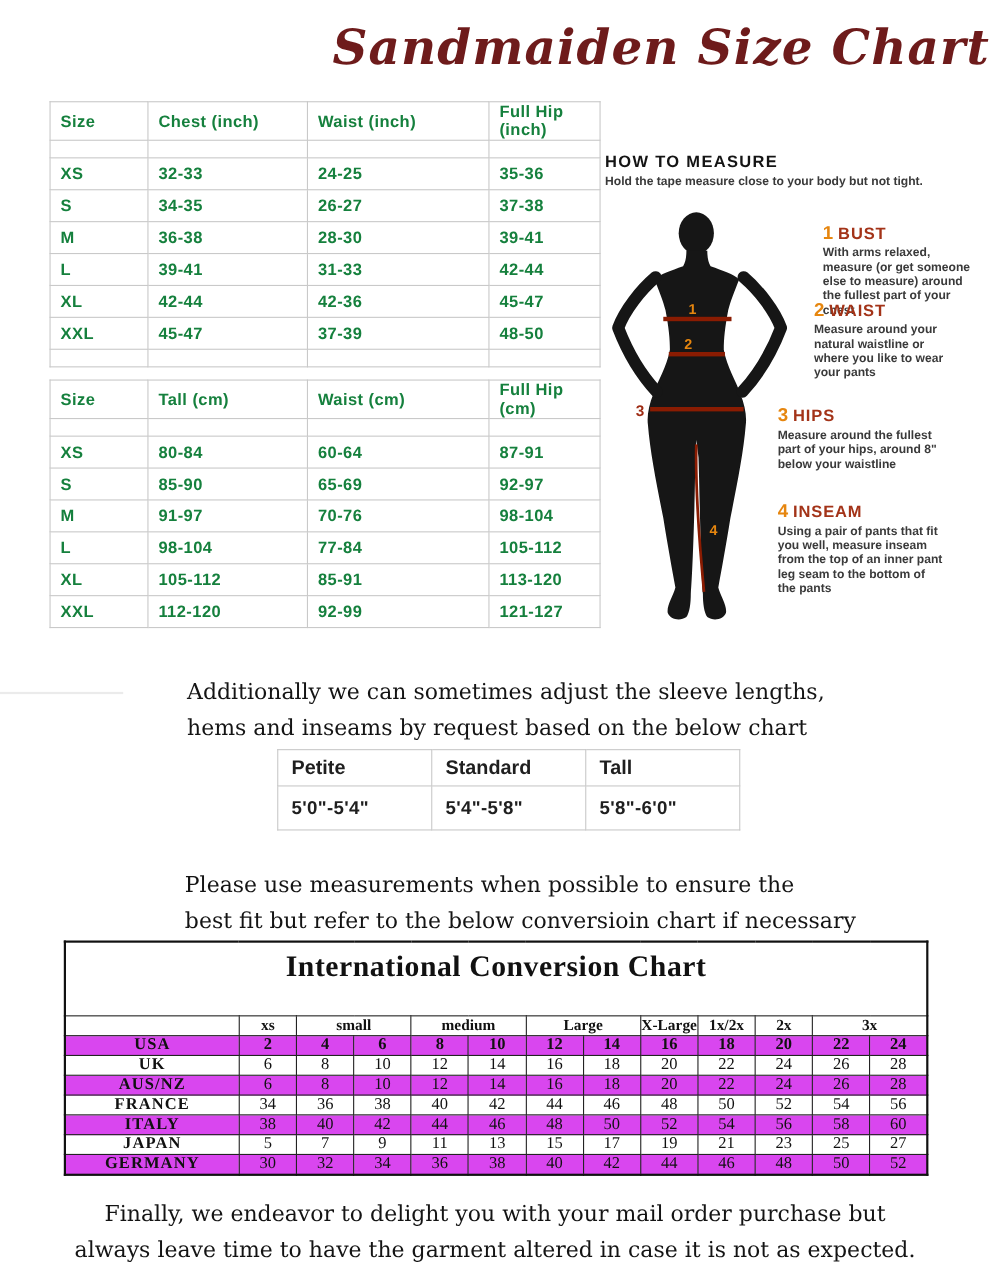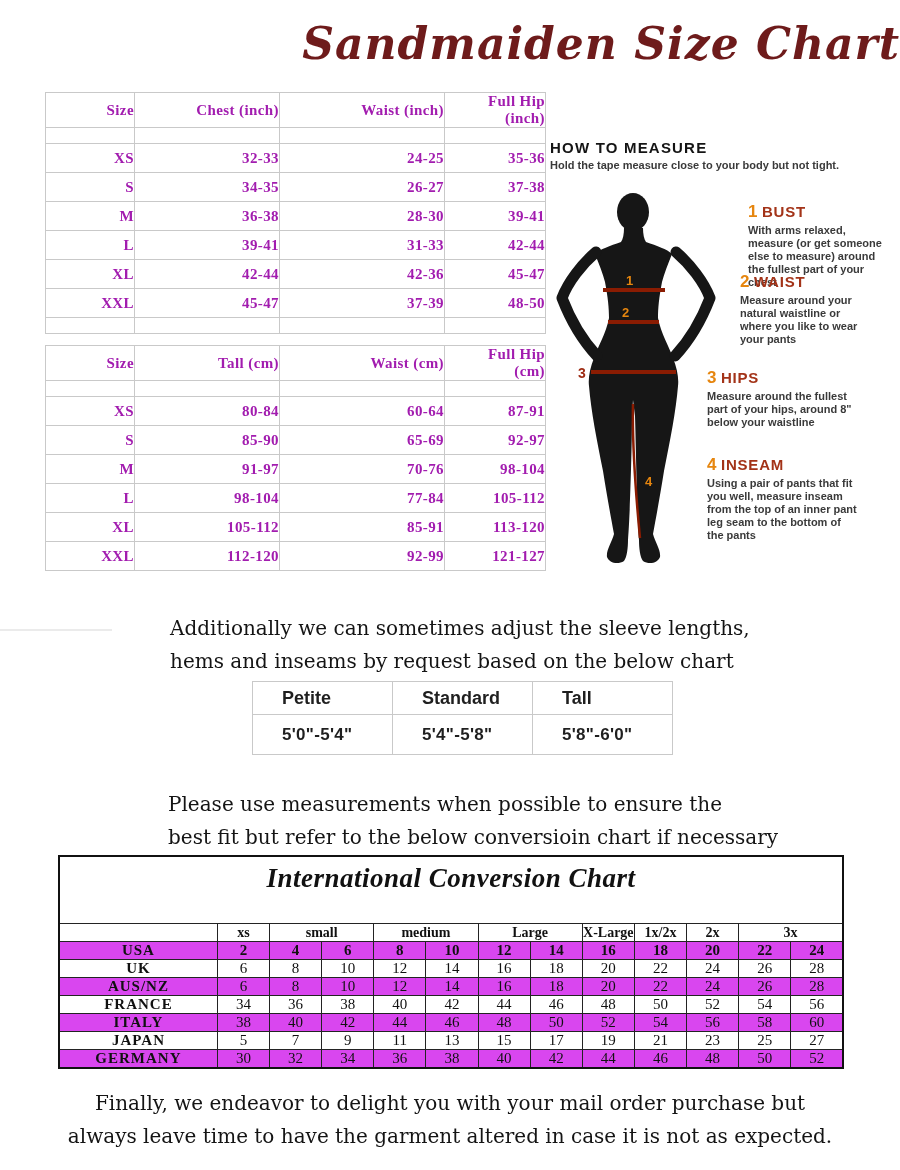--- a/index.html
+++ b/index.html
@@ -7,21 +7,21 @@
         font-family:"Liberation Sans",sans-serif;}
 
   
   .title{position:absolute;left:0;top:18px;width:900px;text-align:right;
          font-family:"DejaVu Serif",serif;font-style:italic;font-weight:bold;
          font-size:44px;letter-spacing:1px;color:#6e1b1b;}
 
   
   table{border-collapse:collapse;}
   .size-table{position:absolute;table-layout:fixed;width:500px;
-              font-family:Liberation Serif, serif;color:#a21caf;text-align:right;}
+              font-family:Liberation Sans, sans-serif;color:#15803d;}
   .size-table td{border:1px solid #c9c9c9;padding:0 0 0 9px;font-size:15px;
                  font-weight:bold;letter-spacing:.4px;vertical-align:middle;}
   .size-table tr.hdr td{height:30px;}
   .size-table tr.sp td{height:15px;padding:0;}
   .size-table tr.row td{height:28px;}
 
   
   .htm{position:absolute;left:550px;top:139px;width:345px;color:#1a1a1a;}
   .htm-title{font-size:15px;font-weight:bold;letter-spacing:1.2px;color:#141414;}
   .htm-intro{margin-top:3px;font-size:11px;font-weight:bold;color:#3a3a3a;line-height:13px;}
@@ -36,30 +36,30 @@
   
   .para{position:absolute;font-family:"DejaVu Serif",serif;font-size:20px;
         color:#141414;line-height:33px;}
   .para-center{text-align:center;width:900px;left:0;}
 
   .artifact-line{position:absolute;left:0;top:629px;width:112px;height:2px;background:#ebebeb;}
 
   
   .height-table{position:absolute;left:252px;top:681px;table-layout:fixed;width:420px;
                 font-family:"Liberation Sans",sans-serif;color:#1f1f1f;}
-  .height-table td{border:1px solid #c9c9c9;padding:0 0 0 29px;font-weight:bold;}
+  .height-table td{border:1px solid #c9c9c9;padding:0 0 0 12px;font-weight:bold;}
   .height-table tr.hdr td{height:32px;font-size:18px;}
   .height-table tr.row td{height:39px;font-size:17px;letter-spacing:.3px;}
 
   
   .conv{position:absolute;left:58px;top:855px;table-layout:fixed;width:786px;
         font-family:"Liberation Serif",serif;color:#111;border:2px solid #111;}
   .conv td,.conv th{border:1px solid #232323;text-align:center;padding:0;}
   .conv .conv-title td{height:60px;vertical-align:top;padding-top:6px;
-        font-size:27px;font-weight:bold;letter-spacing:.5px;font-style:italic;}
+        font-size:27px;font-weight:bold;letter-spacing:.5px;}
   .conv .conv-head th{height:17px;font-size:14px;font-weight:bold;}
   .conv tr.crow td{height:17px;font-size:15px;}
   .conv td.country{font-weight:bold;letter-spacing:1px;font-size:15px;}
   .conv tr.beige td{background:#d946ef;}
   .conv tr.usa td{font-weight:bold;}
 </style>
 </head>
 <body>
 
 <div class="page">

